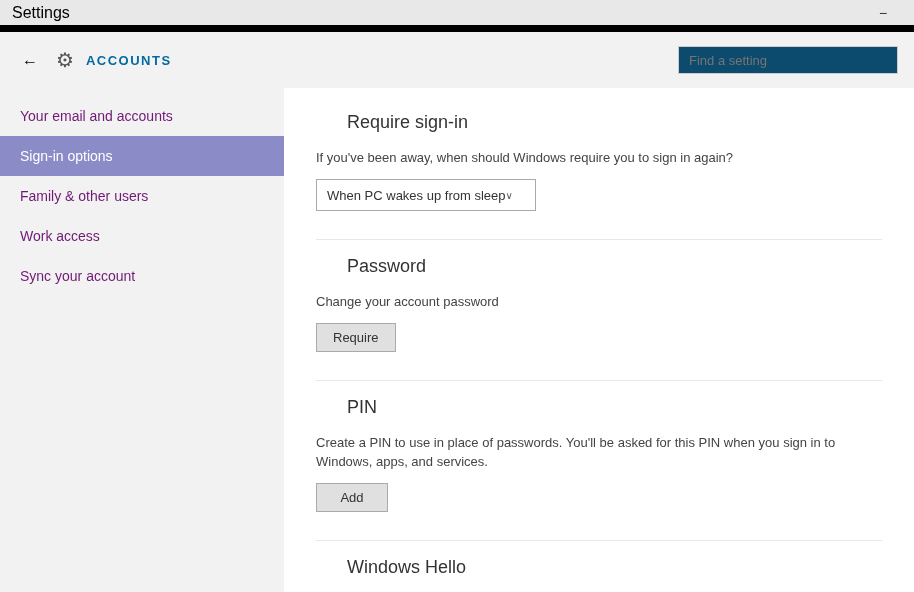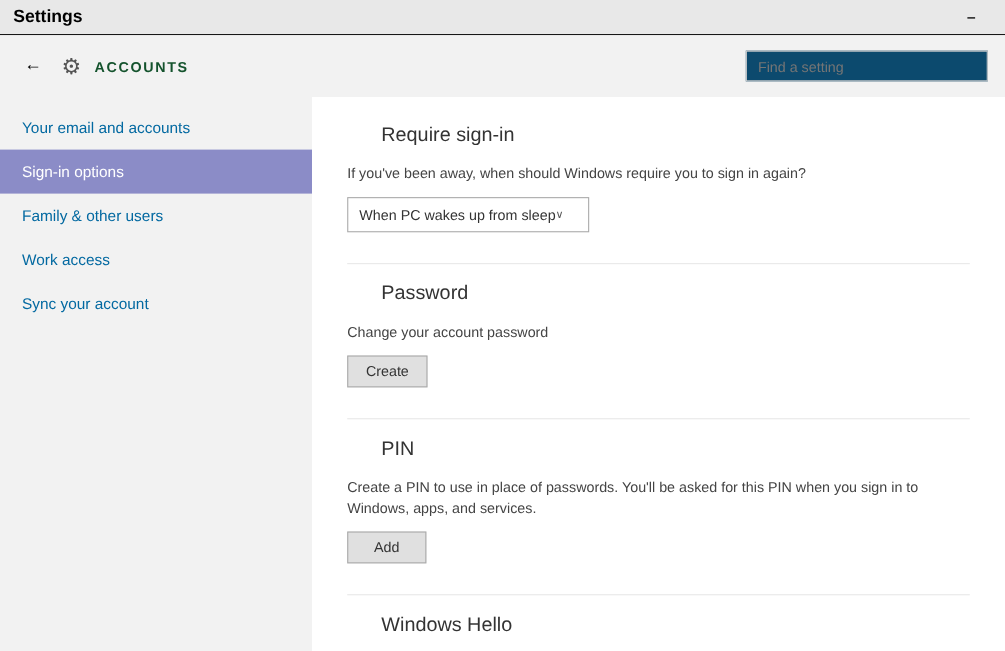--- a/index.html
+++ b/index.html
@@ -13,23 +13,22 @@
       flex-direction: column;
     }
 
     
     .title-bar {
       background: #e8e8e8;
       height: 32px;
       display: flex;
       justify-content: space-between;
       padding: 0 8px 0 12px;
-      border-bottom: 1px solid #000000;
+      border-bottom: 7px solid #000000;
       flex-shrink: 0;
-      font-weight: bold;
     }
     .title-bar-left {
       display: flex;
       align-items: center;
       gap: 8px;
     }
     .title-bar-controls {
       display: flex;
       align-items: center;
     }
@@ -65,21 +64,21 @@
       display: flex;
       align-items: center;
       justify-content: center;
       cursor: pointer;
       border-radius: 2px;
     }
     .header-title {
       font-size: 13px;
       font-weight: 600;
       letter-spacing: 1.5px;
-      color: #14532d;
+      color: #0369a1;
       text-transform: uppercase;
     }
     .search-box {
       background: #0c4a6e;
       border: 1px solid #ccc;
       height: 28px;
       width: 220px;
       padding: 0 10px;
       font-size: 13px;
       color: #999;
@@ -96,21 +95,21 @@
     
     .sidebar {
       width: 284px;
       background: #f2f2f2;
       flex-shrink: 0;
       padding-top: 8px;
     }
     .sidebar-item {
       padding: 12px 20px;
       font-size: 14px;
-      color: #0369a1;
+      color: #701a75;
       cursor: pointer;
       white-space: nowrap;
     }
     .sidebar-item.active {
       background: #8b8cc7;
       color: white;
     }
 
     
     .content {
@@ -224,21 +223,21 @@
         <span>When PC wakes up from sleep</span>
         <span class="dropdown-arrow">∨</span>
       </div>
     </div>
 
     <hr class="divider">
 
     <div class="section">
       <div class="section-title">Password</div>
       <div class="section-desc">Change your account password</div>
-      <button class="btn">Create</button>
+      <button class="btn">Require</button>
     </div>
 
     <hr class="divider">
 
     <div class="section">
       <div class="section-title">PIN</div>
       <div class="section-desc">Create a PIN to use in place of passwords. You'll be asked for this PIN when you sign in to Windows, apps, and services.</div>
       <button class="btn">Add</button>
     </div>
 

